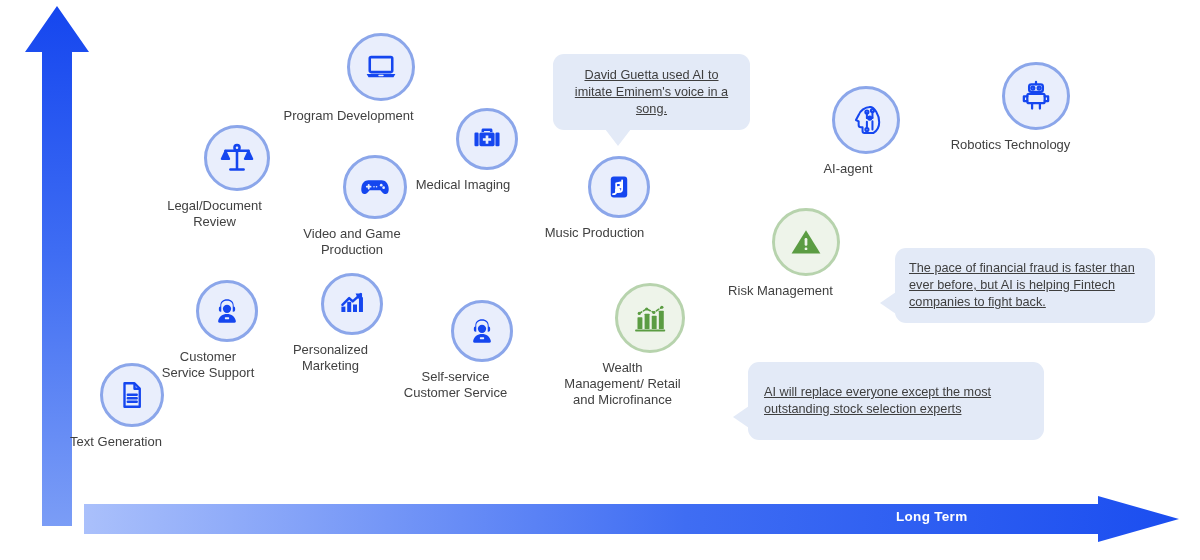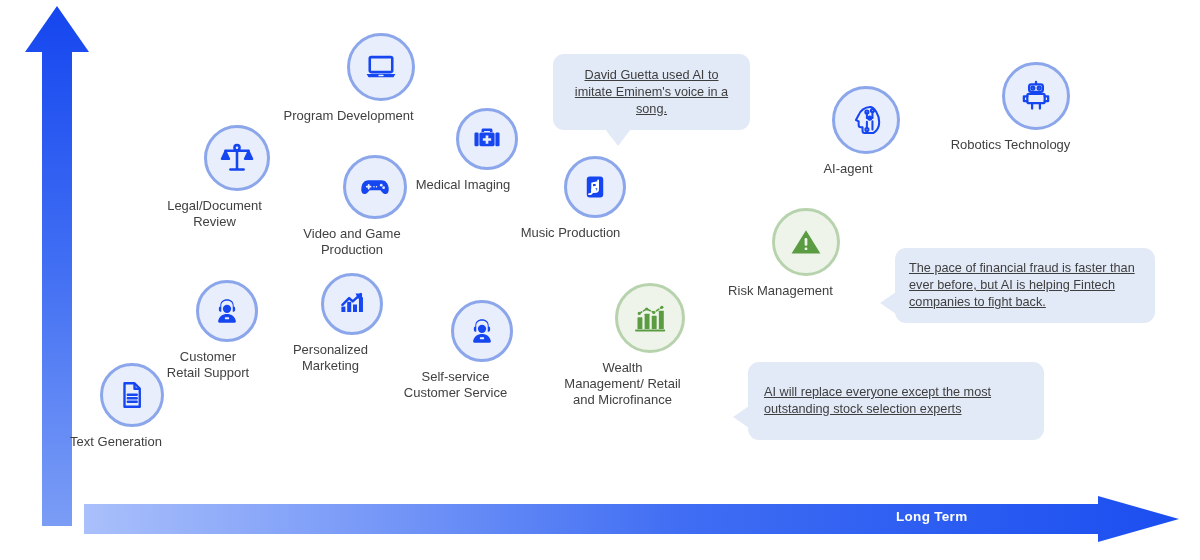--- a/index.html
+++ b/index.html
@@ -132,21 +132,21 @@
   <div class="node" style="left:190px;top:280px;width:74px;">
     <div class="ring blue" style="width:62px;height:62px;">
       <svg width="32" height="32" viewBox="0 0 24 24" fill="#1546ef">
         <path d="M12 3.2c-3 0-5 1.9-5 4.4v1.1c-.7.1-1.1.6-1.1 1.4v1c0 .9.5 1.4 1.3 1.4h.5V7.9c0-2.2 1.8-3.5 4.3-3.5s4.3 1.3 4.3 3.5v4.6h.5c.8 0 1.3-.5 1.3-1.4v-1c0-.8-.4-1.3-1.1-1.4V7.6c0-2.5-2-4.4-5-4.4z"></path>
         <circle cx="12" cy="10.4" r="3.1"></circle>
         <path d="M12 14.3c-3.4 0-5.9 1.9-6.6 5.1-.2.9.2 1.4 1 1.4h11.2c.8 0 1.2-.5 1-1.4-.7-3.2-3.2-5.1-6.6-5.1z"></path>
         <rect x="10.4" y="16.6" width="3.2" height="1.5" rx=".4" fill="#e9eefc"></rect>
       </svg>
     </div>
     <div class="cap" style="width:150px;margin-left:-38px;">Customer
-Retail Support</div>
+Service Support</div>
   </div>
 
   <div class="node" style="left:202px;top:125px;width:70px;">
     <div class="ring blue" style="width:66px;height:66px;">
       <svg width="36" height="36" viewBox="0 0 24 24" fill="none" stroke="#1546ef" stroke-width="1.7" stroke-linecap="round" stroke-linejoin="round">
         <circle cx="12" cy="5.1" r="1.7" fill="#e9eefc"></circle>
         <path d="M12 6.8v12.4"></path>
         <path d="M7.6 19.6h8.8"></path>
         <path d="M4.3 7.2h15.4"></path>
         <path d="M4.3 7.2 1.8 12.6h5z" fill="#1546ef" stroke-width="1.3"></path>
@@ -218,21 +218,21 @@
         <path d="M9.1 4.2h5.8c.7 0 1.2.5 1.2 1.2v1.3h-1.9V6h-4.4v.7H7.9V5.4c0-.7.5-1.2 1.2-1.2z"></path>
         <rect x="2.6" y="7.1" width="3.1" height="10.3" rx=".9"></rect>
         <rect x="18.3" y="7.1" width="3.1" height="10.3" rx=".9"></rect>
         <rect x="6.3" y="7.1" width="11.4" height="10.3" rx="1.2"></rect>
         <path d="M11 9.3h2v2.1h2.1v2H13v2.1h-2v-2.1H8.9v-2H11z" fill="#e9eefc"></path>
       </svg>
     </div>
     <div class="cap" style="width:160px;margin-left:-48px;">Medical Imaging</div>
   </div>
 
-  <div class="node" style="left:564px;top:156px;width:62px;">
+  <div class="node" style="left:588px;top:156px;width:62px;">
     <div class="ring blue" style="width:62px;height:62px;">
       <svg width="34" height="34" viewBox="0 0 24 24">
         <rect x="6.2" y="4.6" width="11.6" height="14.8" rx="2.1" fill="#1546ef"></rect>
         <path d="M14.2 7.3v6.2c0 1.2-1 2-2.2 2s-2.1-.7-2.1-1.7 1-1.8 2.1-1.8c.4 0 .8.1 1.1.3V8.7l-3.1.8v5.6c0 1.2-1 2-2.2 2" fill="none" stroke="#ffffff" stroke-width="1.25" stroke-linecap="round" stroke-linejoin="round"></path>
         <circle cx="11.2" cy="14.3" r="1.85" fill="#ffffff"></circle>
       </svg>
     </div>
     <div class="cap" style="width:160px;margin-left:-49px;">Music Production</div>
   </div>
 

